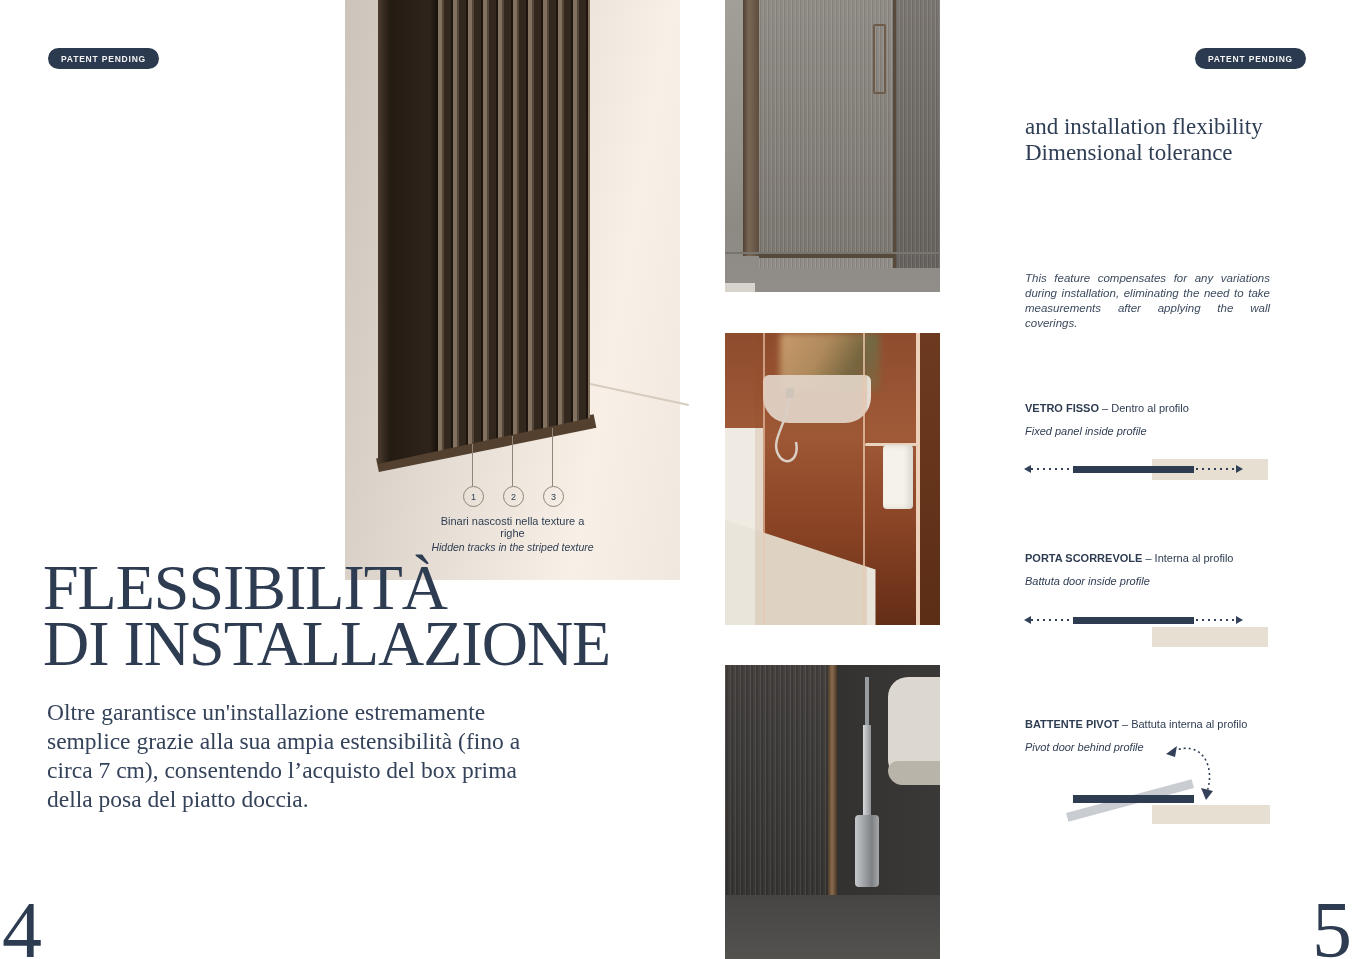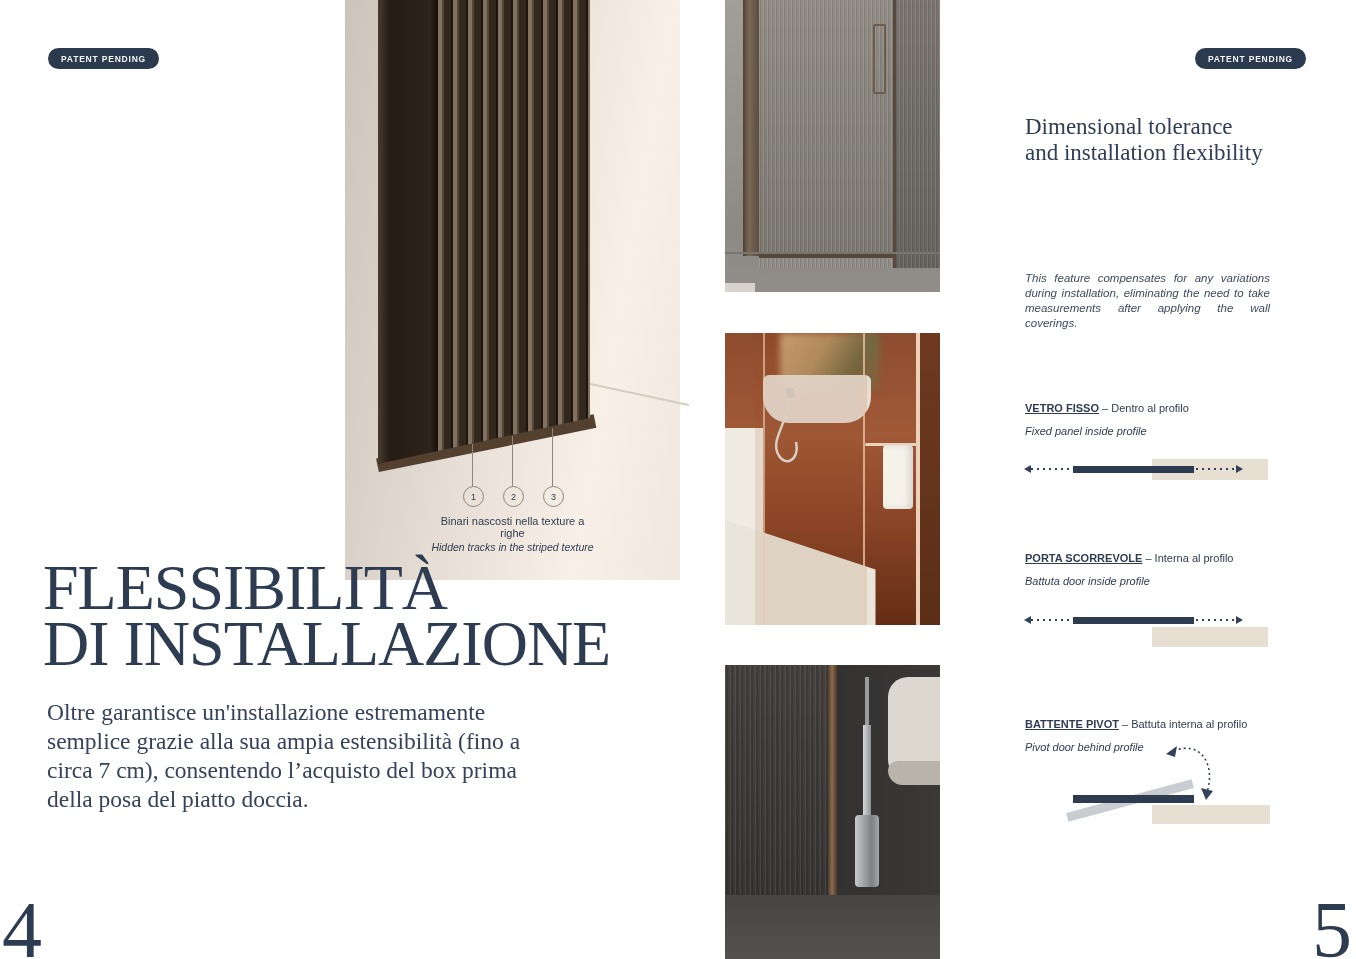--- a/index.html
+++ b/index.html
@@ -103,21 +103,21 @@
     background:linear-gradient(180deg,#474544,#54524f);}
 
   
   .r-heading{position:absolute;left:1025px;top:114px;font-family:"Liberation Serif",serif;
     font-size:23px;line-height:26px;color:#2f3e55;}
   .r-para{position:absolute;left:1025px;width:245px;font-size:11.5px;line-height:15px;
     font-style:italic;text-align:justify;color:#3c4a5e;}
   .r-para.p1{top:182px;}
   .r-para.p2{top:271px;}
   .sec-label{position:absolute;left:1025px;width:250px;font-size:11px;line-height:13px;color:#2e3c52;}
-  .sec-label b{font-weight:bold;text-decoration:underline;}
+  .sec-label b{font-weight:bold;}
   .sec-label .en{font-style:italic;font-weight:normal;margin-top:10px;}
   .sec1{top:402px;} .sec2{top:552px;} .sec3{top:718px;}
 
   .navy-bar{position:absolute;height:7px;background:#2e3c52;}
   .beige-block{position:absolute;background:#e7e0d2;}
   .dots{position:absolute;height:2px;
     background:repeating-linear-gradient(90deg,#33415a 0 2px,transparent 2px 6px);}
   .arr{position:absolute;width:0;height:0;border-style:solid;}
   .arr.left{border-width:4px 7px 4px 0;border-color:transparent #33415a transparent transparent;}
   .arr.right{border-width:4px 0 4px 7px;border-color:transparent transparent transparent #33415a;}
@@ -195,22 +195,22 @@
     <div class="p3-bronze"></div>
     <div class="p3-toilet"></div>
     <div class="p3-toilet-shadow"></div>
     <div class="p3-brush-handle"></div>
     <div class="p3-brush-rod"></div>
     <div class="p3-brush-cup"></div>
     <div class="p3-floor"></div>
   </div>
 
   <div class="r-heading">
+    <div>and installation flexibility</div>
     <div>Dimensional tolerance</div>
-    <div>and installation flexibility</div>
   </div>
   <div class="r-para p2">This feature compensates for any variations during installation, eliminating the need to take measurements after applying the wall coverings.</div>
 
   <div class="sec-label sec1">
     <div><b>VETRO FISSO</b><span> – Dentro al profilo</span></div>
     <div class="en">Fixed panel inside profile</div>
   </div>
   <div>
     <div class="beige-block" style="left:1152px;top:459px;width:116px;height:21px;"></div>
     <div class="navy-bar" style="left:1073px;top:466px;width:121px;"></div>

